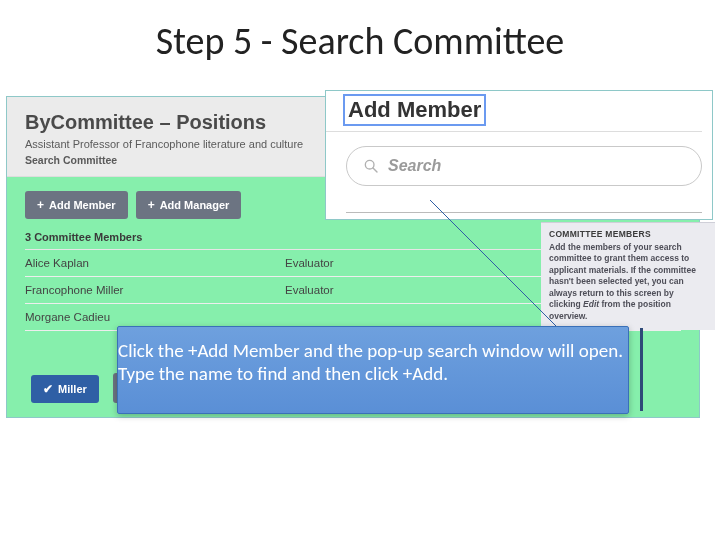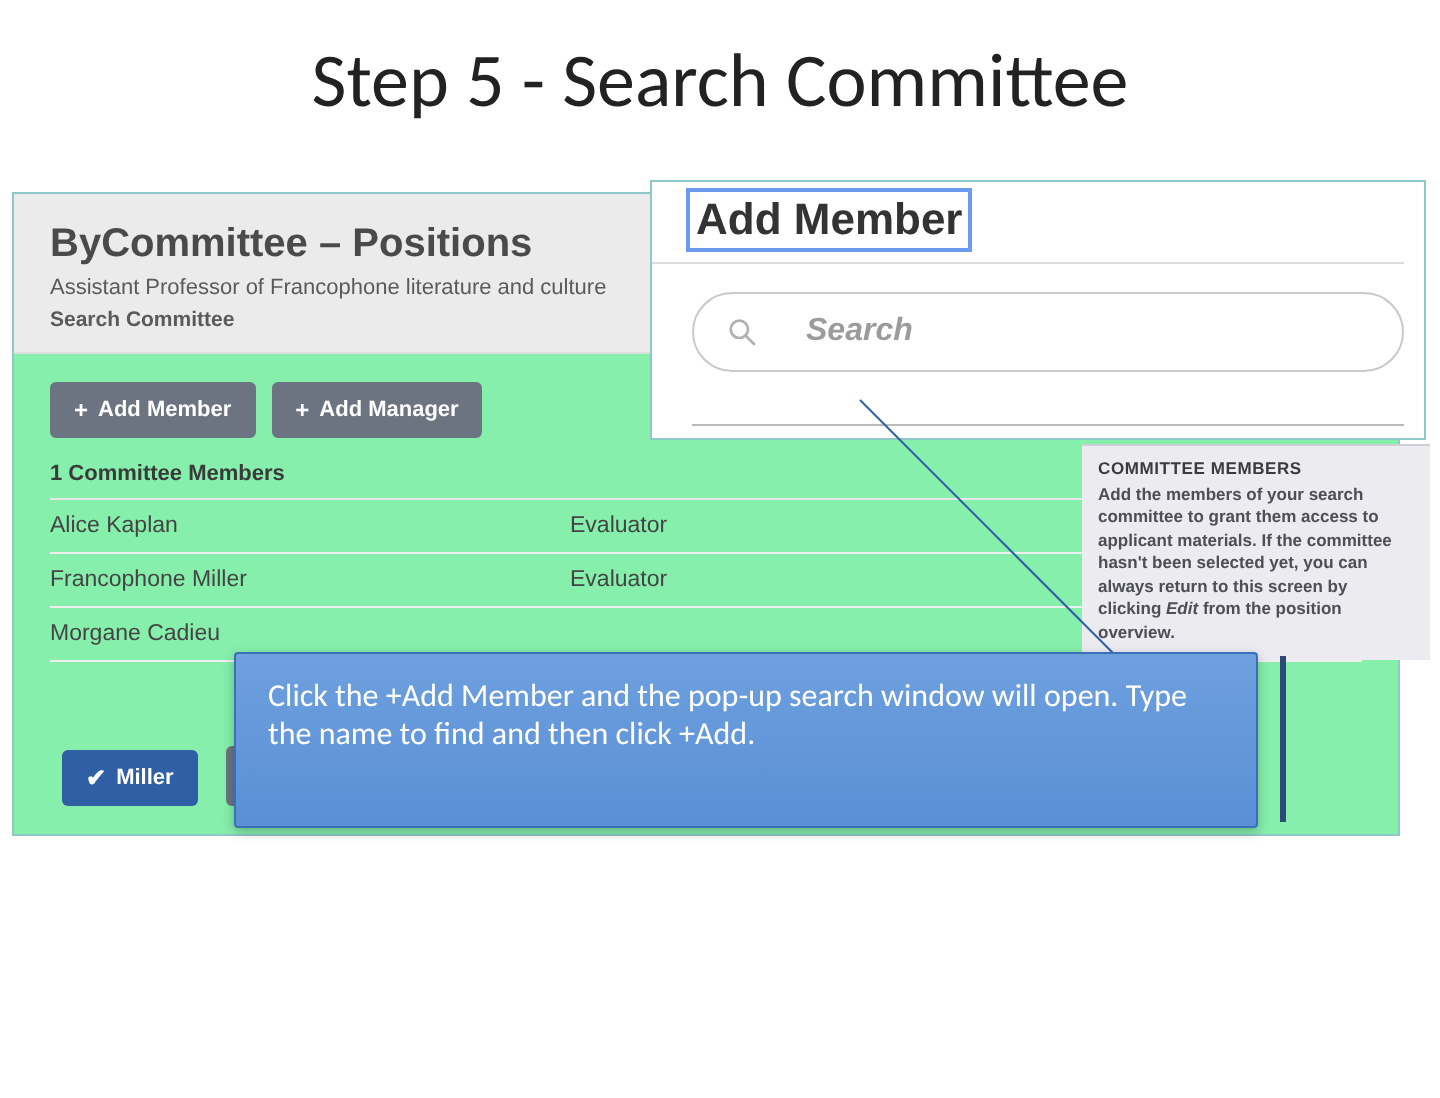--- a/index.html
+++ b/index.html
@@ -200,21 +200,21 @@
     border-bottom: 1px solid #ddd;
     margin: 8px 0 14px -20px;
   }
   .search-pill {
     border: 1px solid #c9c9c9;
     border-radius: 22px;
     height: 38px;
     display: flex;
     align-items: center;
     padding: 0 16px;
-    gap: 22px;
+    gap: 7px;
     background: #fff;
   }
   .search-pill svg {
     width: 16px;
     height: 16px;
     flex: 0 0 auto;
   }
   .search-pill input {
     border: none;
     outline: none;
@@ -241,22 +241,22 @@
     left: 117px;
     top: 326px;
     width: 512px;
     height: 88px;
     background: linear-gradient(#6ea0de, #5a8fd6);
     border: 1px solid #3a70b8;
     border-radius: 2px;
     box-shadow: 0 2px 6px rgba(0,0,0,0.25);
     color: #fff;
     font-family: Calibri, Arial, sans-serif;
-    font-size: 16px;
-    padding: 12px 16px;
+    font-size: 19px;
+    padding: 12px 0;
     box-sizing: border-box;
   }
 
   
   .connector {
     position: absolute;
     left: 0; top: 0;
     pointer-events: none;
   }
 
@@ -285,21 +285,21 @@
     <div class="btn-gray">
       <span class="plus">+</span>
       <span>Add Member</span>
     </div>
     <div class="btn-gray">
       <span class="plus">+</span>
       <span>Add Manager</span>
     </div>
   </div>
 
-  <div class="sub-heading">1 Committee Members</div>
+  <div class="sub-heading">3 Committee Members</div>
 
   <div class="members-table">
     <div class="row">
       <div>Alice Kaplan</div>
       <div>Evaluator</div>
       <div></div>
       <div class="xcell"><span class="xicon">✖</span></div>
     </div>
     <div class="row">
       <div>Francophone Miller</div>

